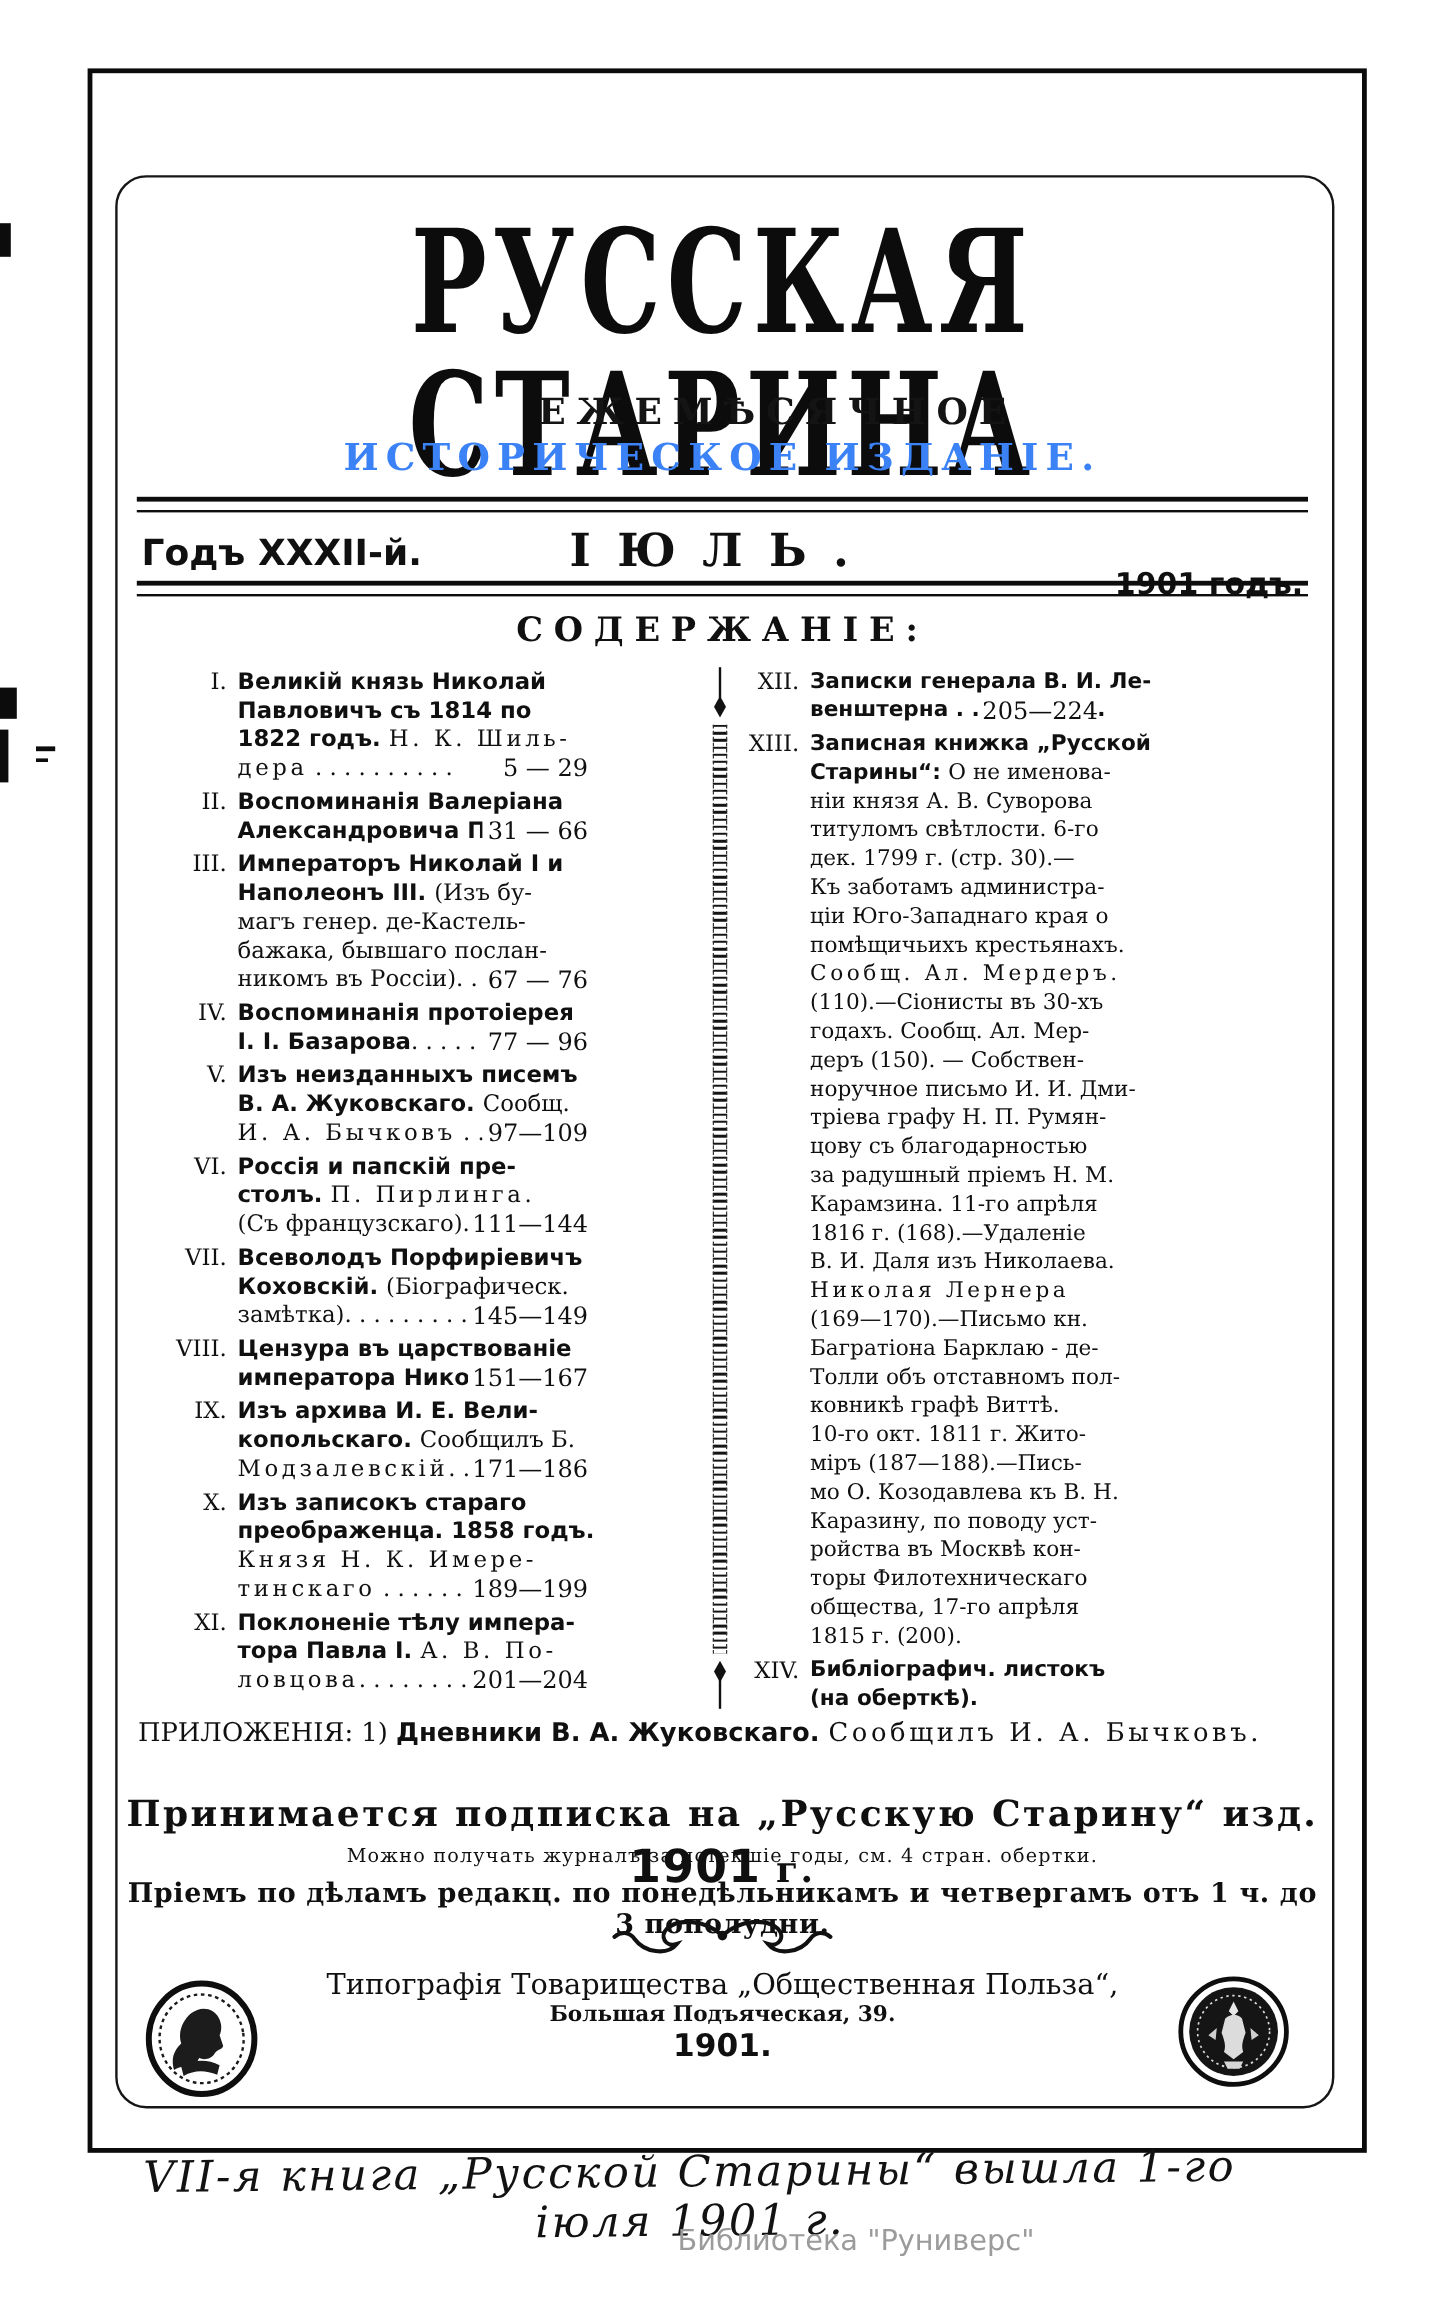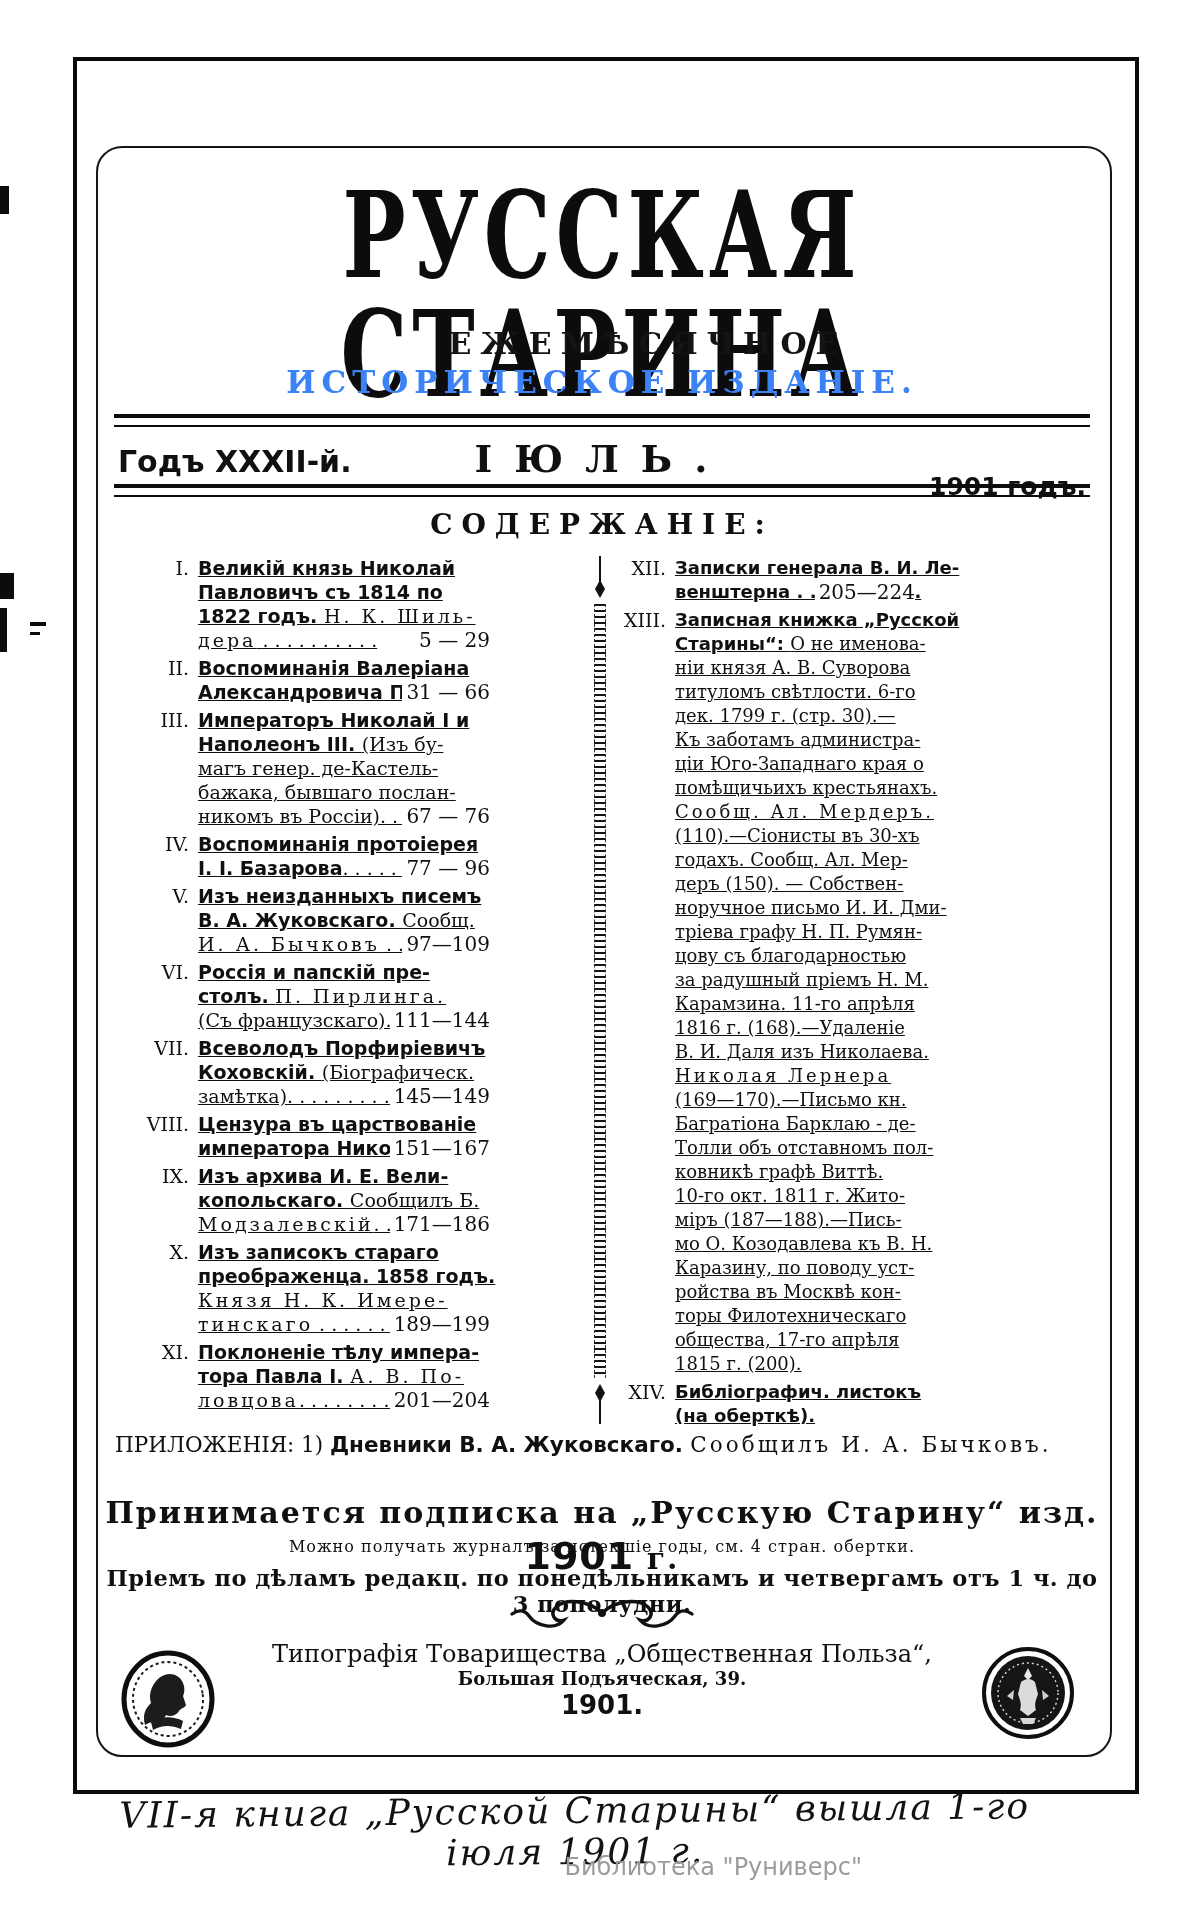--- a/index.html
+++ b/index.html
@@ -50,21 +50,21 @@
     font-weight:bold;font-size:28px;letter-spacing:9px;}
 
   
   .toc-col{position:absolute;top:556px;}
   .toc-col-left{left:140px;width:350px;}
   .toc-col-right{left:615px;width:300px;}
   .toc-entry{position:relative;margin-bottom:4px;display:flex;}
   .toc-num{width:58px;flex:0 0 58px;text-align:right;padding-right:9px;box-sizing:border-box;
     font-size:19px;line-height:24px;}
   .toc-col-right .toc-num{width:60px;flex:0 0 60px;}
-  .toc-body{flex:1 1 auto;text-decoration:underline;}
+  .toc-body{flex:1 1 auto;}
   .toc-line{white-space:nowrap;line-height:24px;font-size:19px;}
   .toc-col-right .toc-line{font-size:18px;}
   .toc-pages{position:absolute;right:0;bottom:0;font-size:20px;line-height:24px;background:#fff;padding-left:4px;}
 
   .seg-b{font-family:"DejaVu Sans",sans-serif;font-weight:bold;}
   .seg-s{font-family:"DejaVu Serif",serif;}
   .seg-sp{font-family:"DejaVu Serif",serif;letter-spacing:3px;}
   .seg-m{font-family:"DejaVu Serif",serif;font-weight:bold;font-size:30px;letter-spacing:2px;}
   .seg-y{font-family:"DejaVu Sans",sans-serif;font-weight:bold;font-size:38px;letter-spacing:1px;}
 

